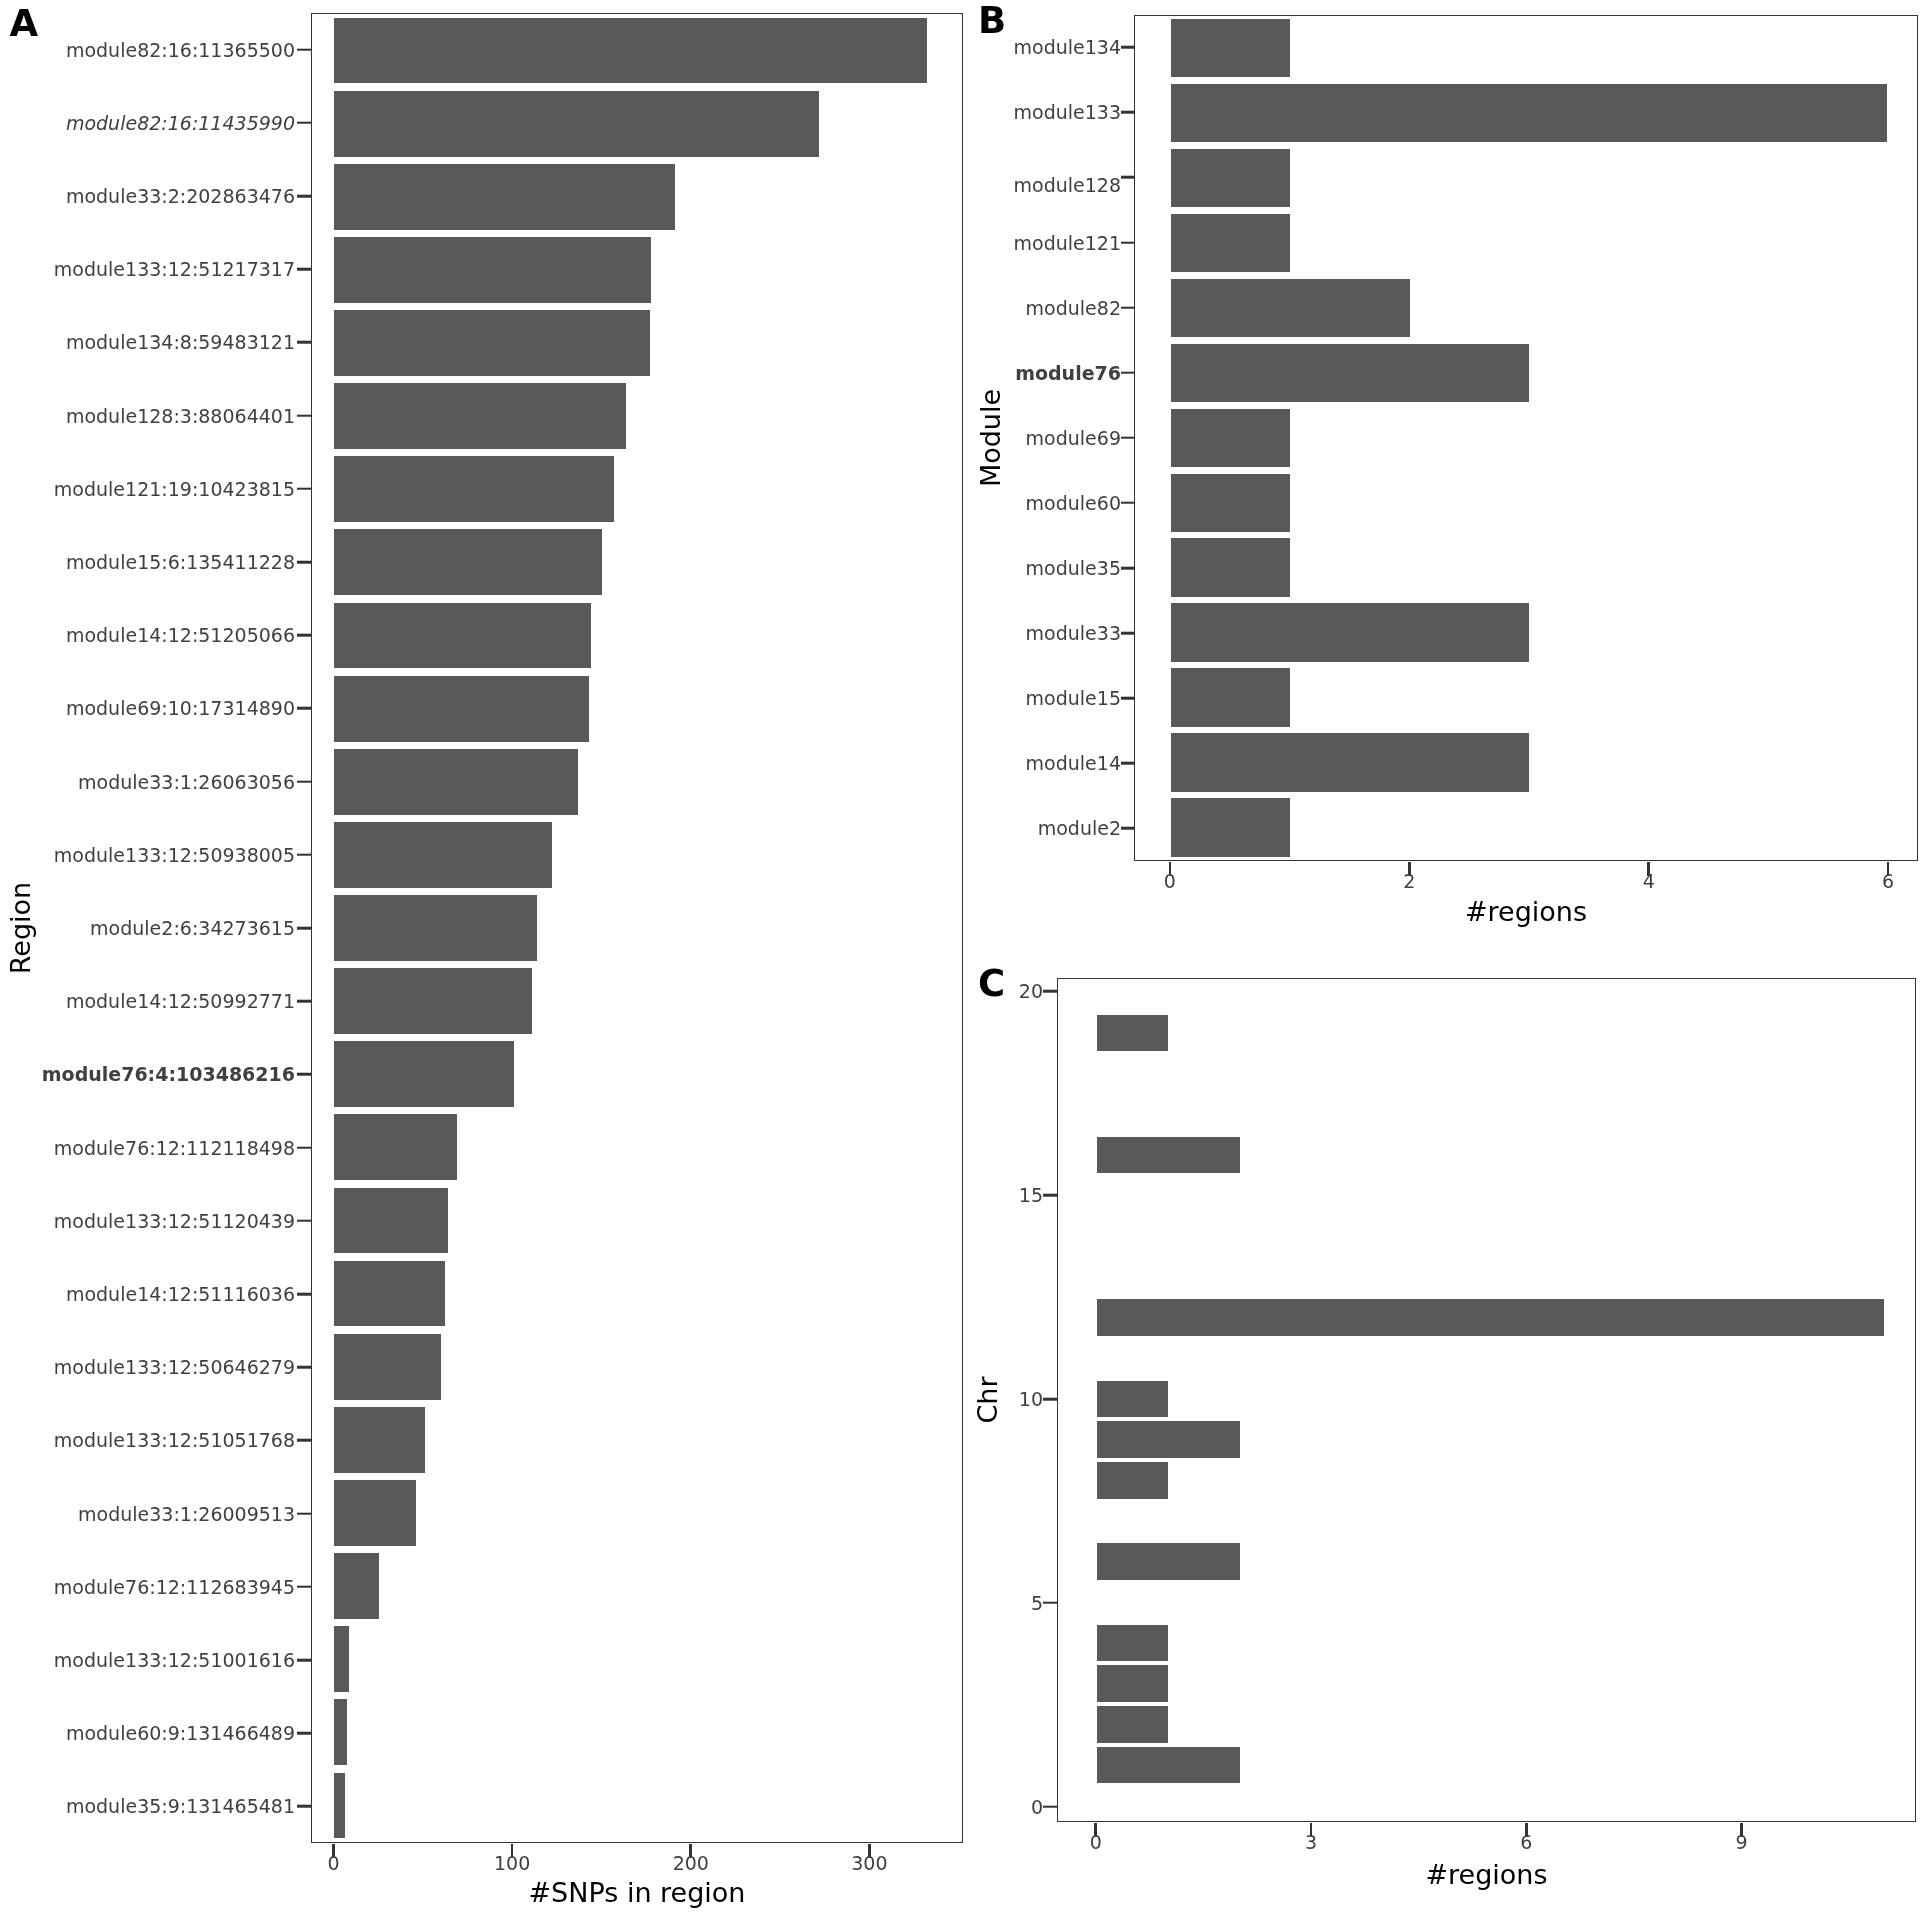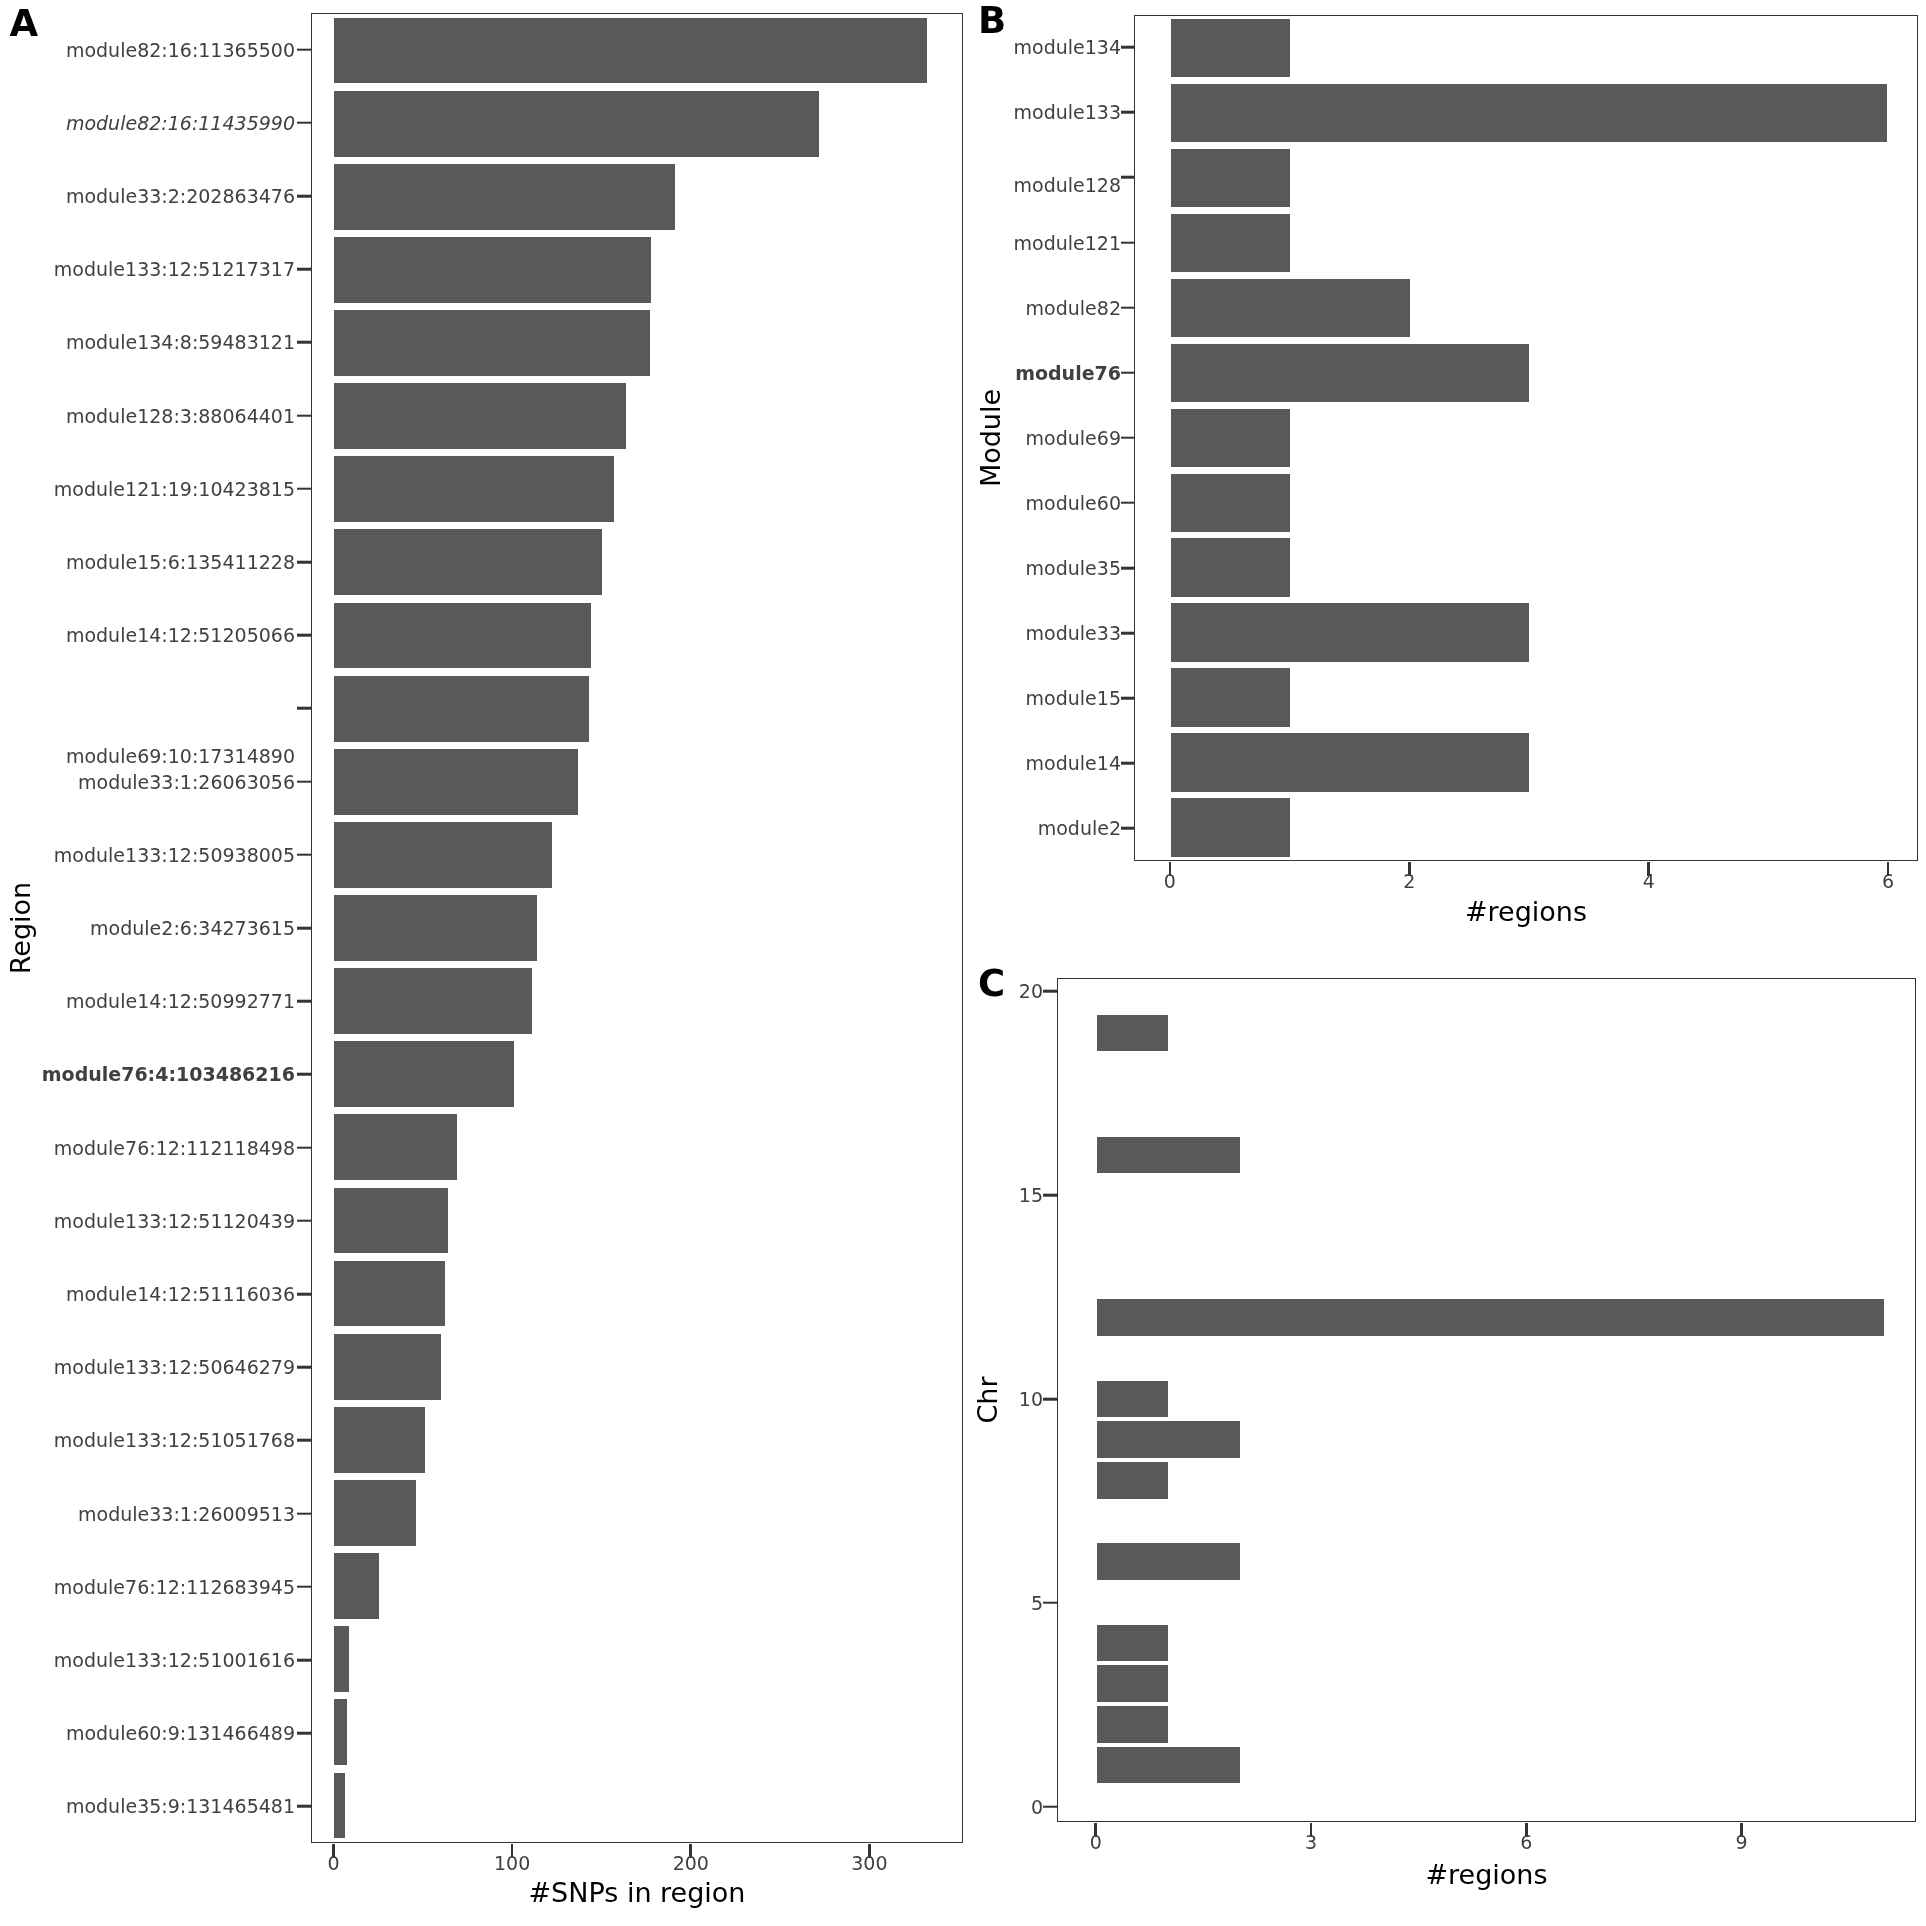--- a/index.html
+++ b/index.html
@@ -67,21 +67,21 @@
   <div class="gutter" id="gutterA" style="left:0;top:13px;width:295px;height:1830px;">
       <div class="cat-label" style="top: 2%;">module82:16:11365500</div>
       <div class="cat-label" style="top: 6%; font-style: italic;">module82:16:11435990</div>
       <div class="cat-label" style="top: 10%;">module33:2:202863476</div>
       <div class="cat-label" style="top: 14%;">module133:12:51217317</div>
       <div class="cat-label" style="top: 18%;">module134:8:59483121</div>
       <div class="cat-label" style="top: 22%;">module128:3:88064401</div>
       <div class="cat-label" style="top: 26%; text-align: center;">module121:19:10423815</div>
       <div class="cat-label" style="top: 30%;">module15:6:135411228</div>
       <div class="cat-label" style="top: 34%;">module14:12:51205066</div>
-      <div class="cat-label" style="top: 38%; margin-top: 48px;">module69:10:17314890</div>
+      <div class="cat-label" style="top: 38%;">module69:10:17314890</div>
       <div class="cat-label" style="top: 42%;">module33:1:26063056</div>
       <div class="cat-label" style="top: 46%; margin-left: 32px;">module133:12:50938005</div>
       <div class="cat-label" style="top: 50%;">module2:6:34273615</div>
       <div class="cat-label" style="top: 54%;">module14:12:50992771</div>
       <div class="cat-label" style="top: 58%; font-weight: bold;">module76:4:103486216</div>
       <div class="cat-label" style="top: 62%;">module76:12:112118498</div>
       <div class="cat-label" style="top: 66%;">module133:12:51120439</div>
       <div class="cat-label" style="top: 70%;">module14:12:51116036</div>
       <div class="cat-label" style="top: 74%;">module133:12:50646279</div>
       <div class="cat-label" style="top: 78%;">module133:12:51051768</div>

